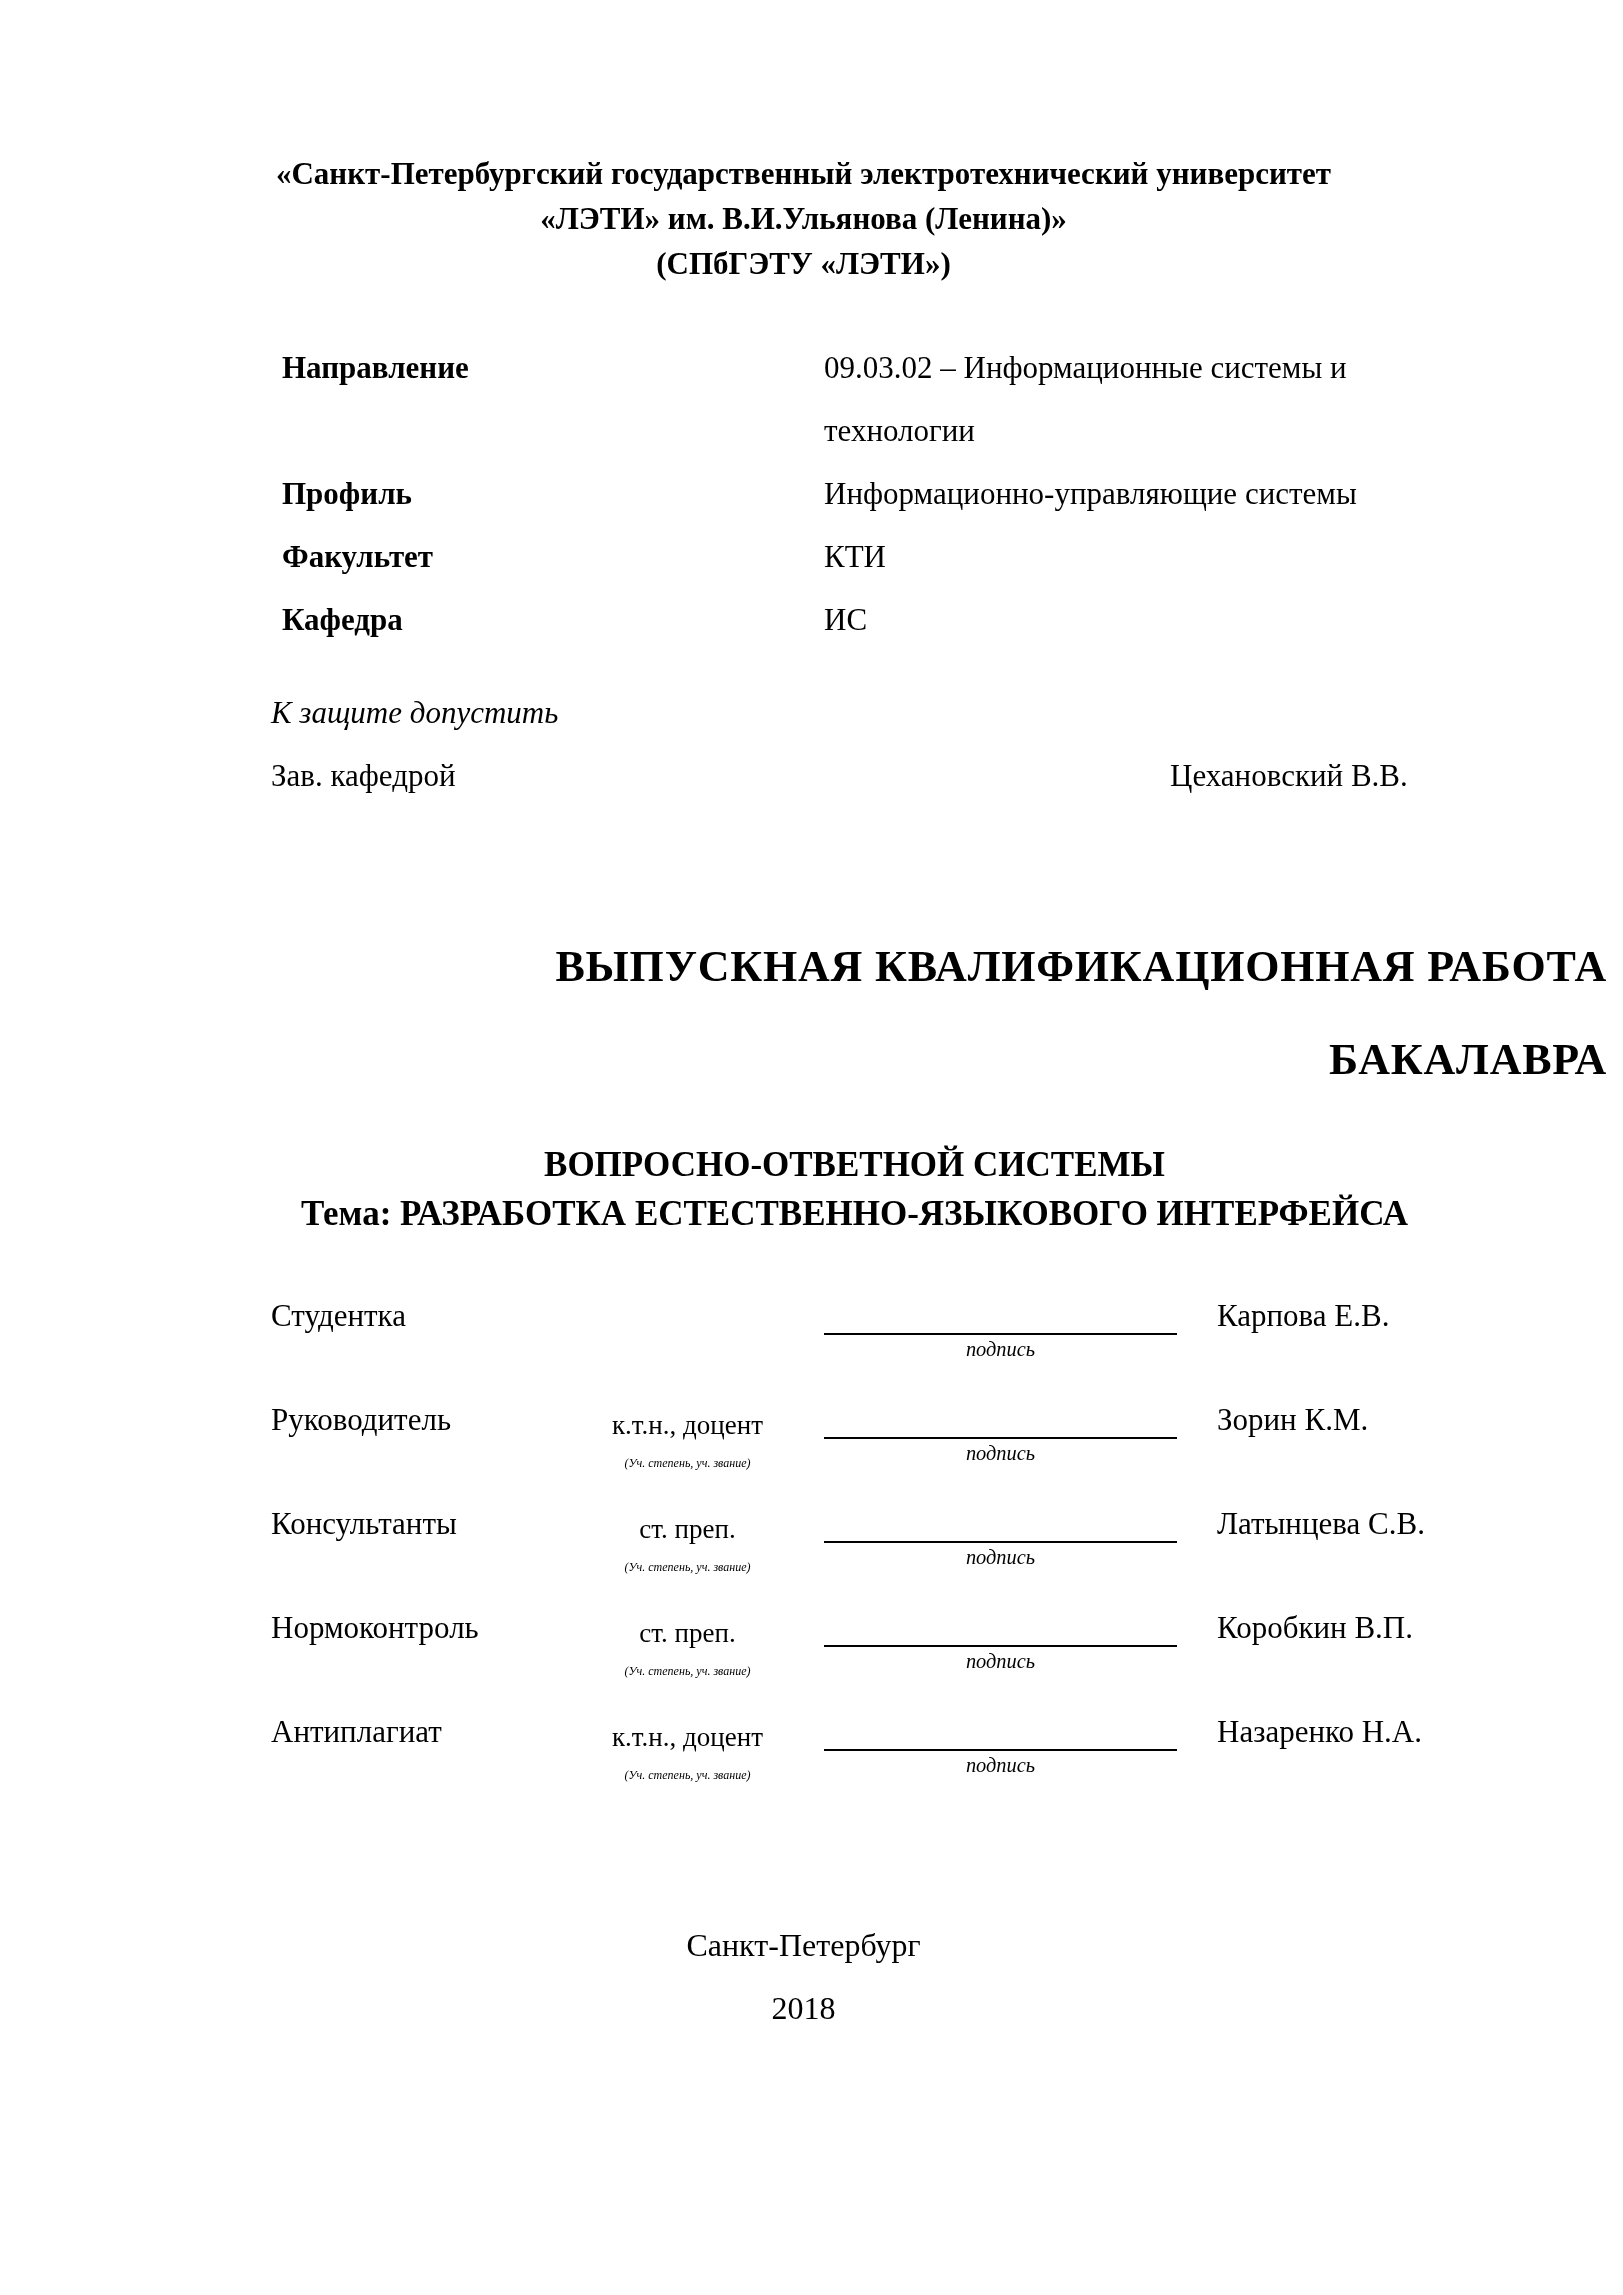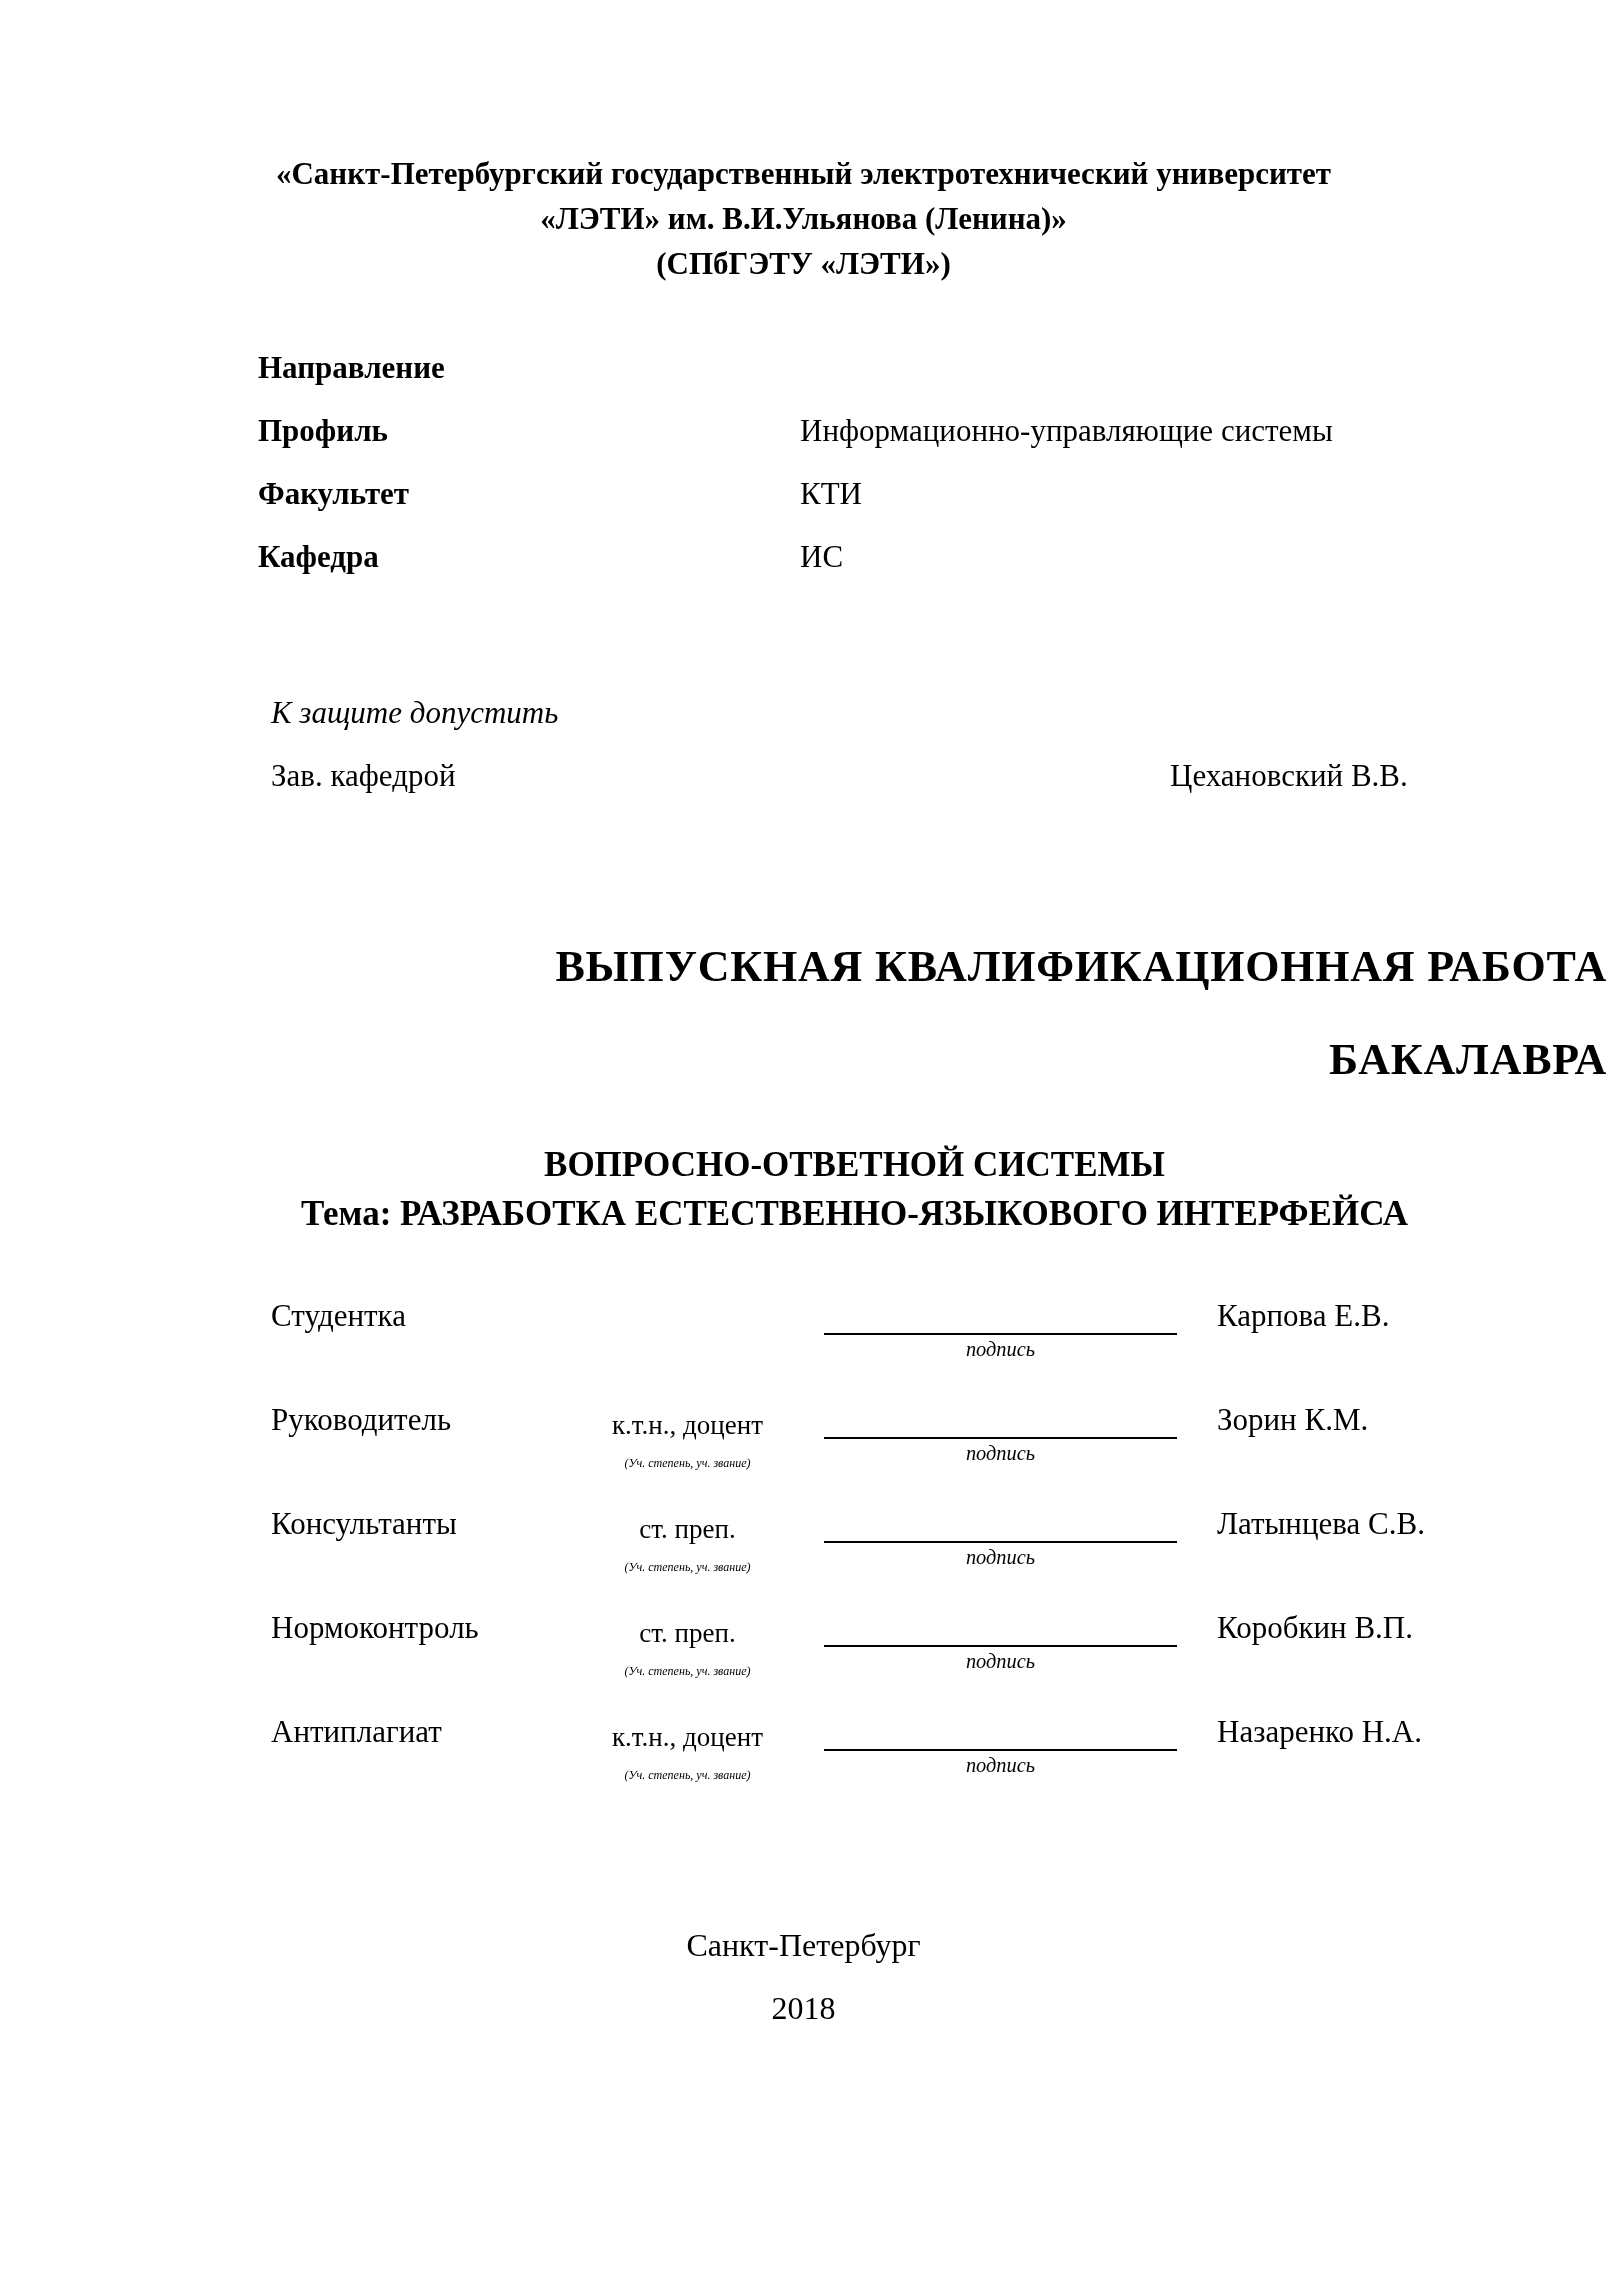--- a/index.html
+++ b/index.html
@@ -26,21 +26,21 @@
     text-align: center;
     font-weight: bold;
     font-size: 31px;
     line-height: 45px;
   }
 
   
   .fields {
     position: absolute;
     top: 336px;
-    left: 258px;
+    left: 282px;
     right: 161px;
   }
   .field-row {
     display: flex;
   }
   .field-label {
     width: 542px;
     flex: 0 0 542px;
     font-weight: bold;
     font-size: 31px;
@@ -178,20 +178,24 @@
 
   <div class="header">
     <div>«Санкт-Петербургский государственный электротехнический университет</div>
     <div>«ЛЭТИ» им. В.И.Ульянова (Ленина)»</div>
     <div>(СПбГЭТУ «ЛЭТИ»)</div>
   </div>
 
   <div class="fields">
     <div class="field-row">
       <div class="field-label">Направление</div>
+      <div class="field-value">
+        <span class="vline">09.03.02 – Информационные системы и</span>
+        <span class="vline">технологии</span>
+      </div>
     </div>
     <div class="field-row">
       <div class="field-label">Профиль</div>
       <div class="field-value">Информационно-управляющие системы</div>
     </div>
     <div class="field-row">
       <div class="field-label">Факультет</div>
       <div class="field-value">КТИ</div>
     </div>
     <div class="field-row">

